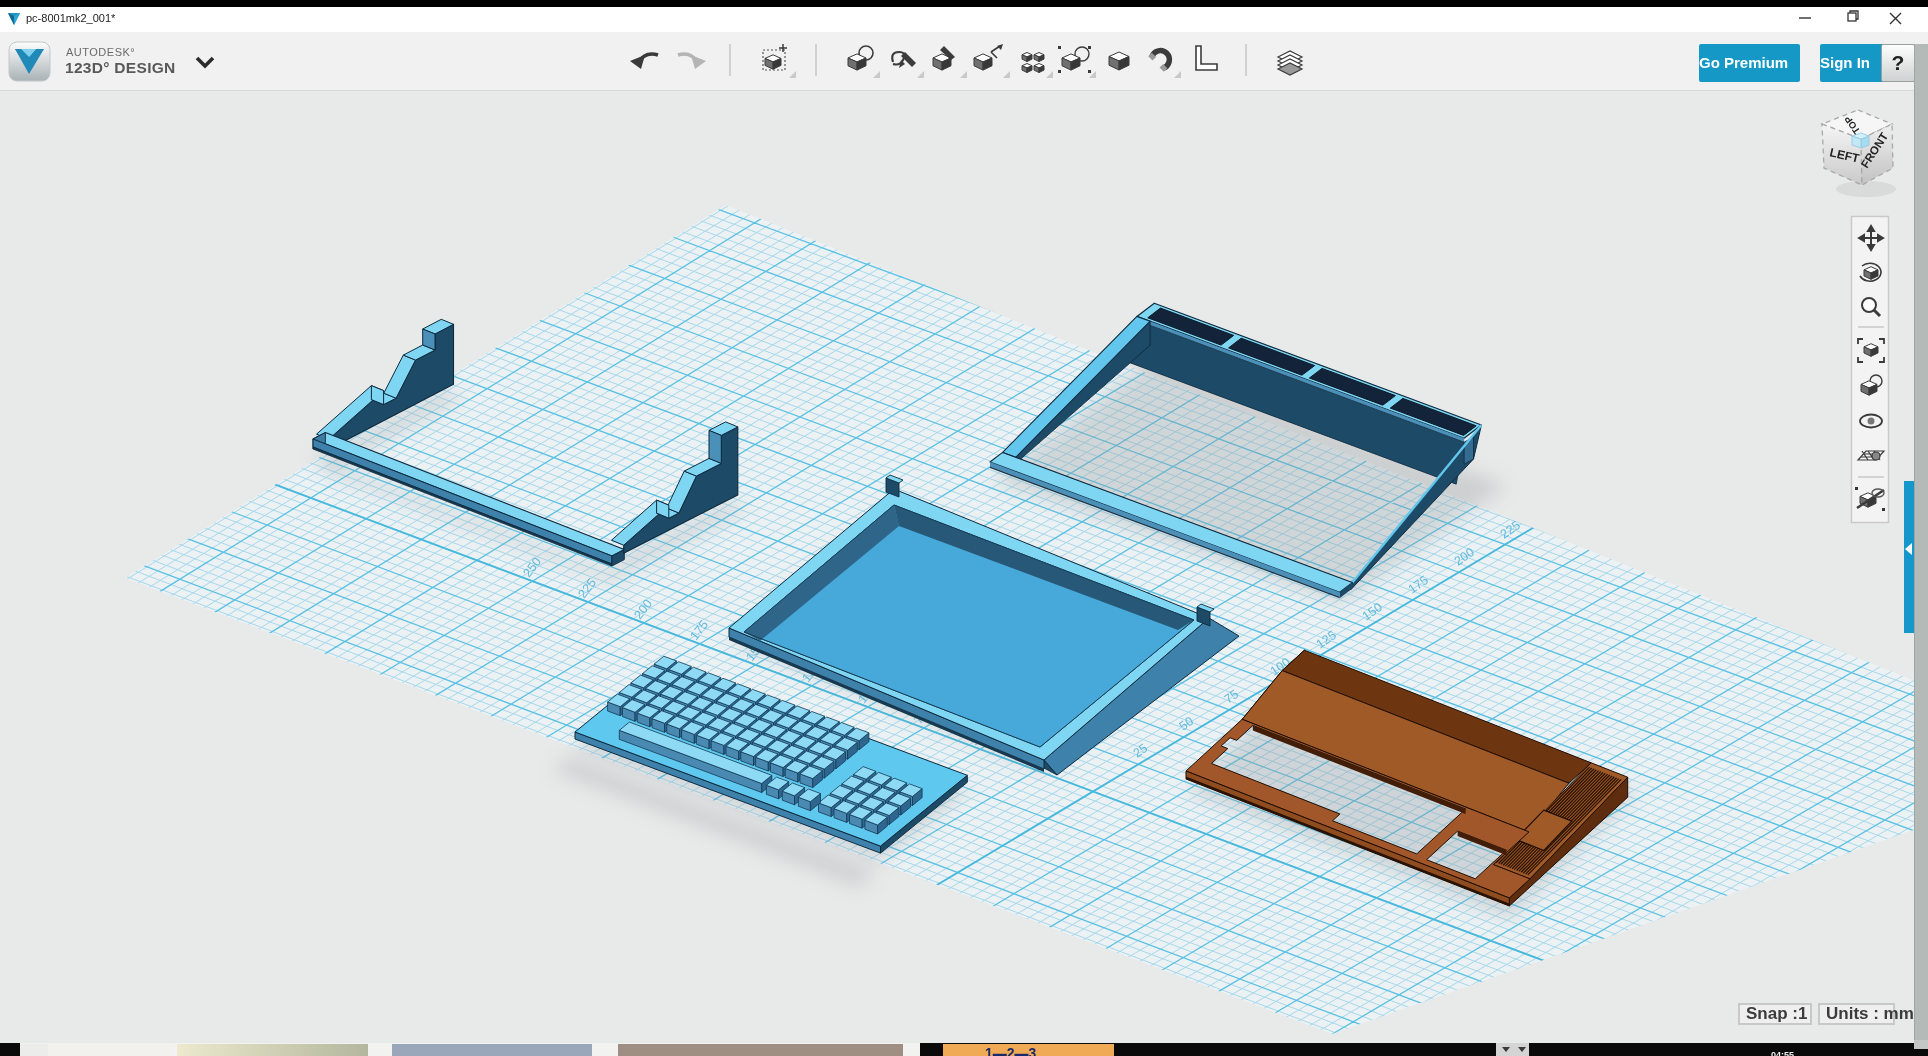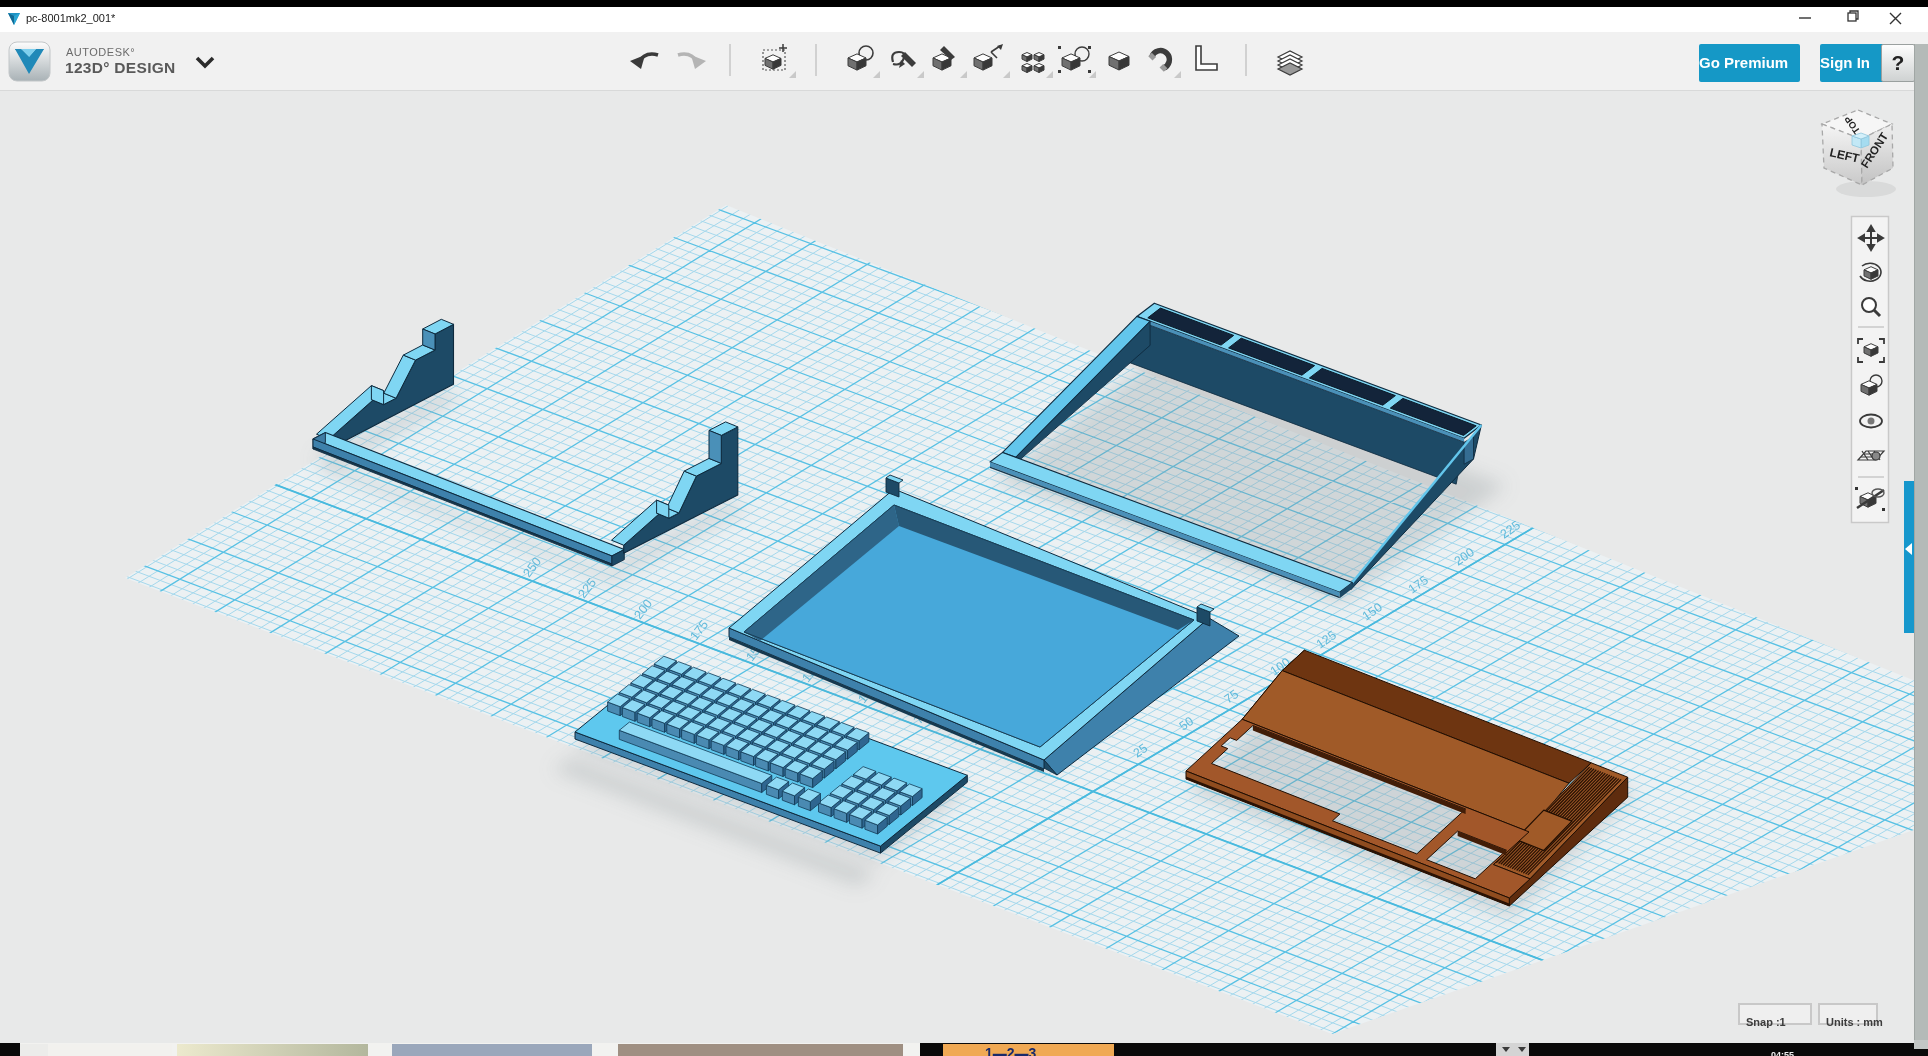--- a/index.html
+++ b/index.html
@@ -1,20 +1,20 @@
 <!DOCTYPE html>
 <html><head><meta charset="utf-8"><style>
 *{margin:0;padding:0;box-sizing:border-box}
 body{width:1928px;height:1056px;background:#000;font-family:"Liberation Sans",sans-serif;overflow:hidden;position:relative}
 .titlebar{position:absolute;left:0;top:7px;width:1928px;height:25px;background:#fff}
 .toolbar{position:absolute;left:0;top:32px;width:1928px;height:59px;background:#f1f1f1;border-bottom:1px solid #d8d9d9}
 .canvas{position:absolute;left:0;top:91px;width:1928px;height:952px;background:#e8e9e9}
 .btn{position:absolute;top:44px;height:38px;background:#1598c6;color:#fff;font-weight:bold;font-size:15px;line-height:38px;border-radius:2px}
 .helpbtn{position:absolute;top:44px;left:1881px;width:34px;height:38px;background:linear-gradient(#fdfdfd,#cfd2d2);border:1px solid #9aa09f;border-radius:2px;color:#222;font-size:21px;font-weight:bold;text-align:center;line-height:36px}
-.sbox{position:absolute;height:22px;background:#efefef;border:2px solid #c8c8c8;color:#3c3c3c;font-size:11px;font-weight:bold;line-height:18px;padding:8px 6px;white-space:nowrap}
+.sbox{position:absolute;height:22px;background:#efefef;border:2px solid #c8c8c8;color:#3c3c3c;font-size:17px;font-weight:bold;line-height:18px;padding:0 6px;white-space:nowrap}
 .bstrip{position:absolute;left:0;top:1043px;width:1928px;height:13px;background:#0a0a0a}
 .thumb{position:absolute;top:1044px;height:12px}
 </style></head><body>
 <div class="titlebar"></div>
 <svg width="300" height="32" style="position:absolute;left:0;top:0">
     <polygon points="8,13 20,13 14,25" fill="#1f93c4"></polygon>
     <polygon points="8,13 14,16 14,25" fill="#126a94"></polygon>
     <polygon points="14,16 20,13 14,25" fill="#2ba6d4"></polygon>
   </svg>
 <div style="position:absolute;left:26px;top:12px;font-size:11px;color:#222">pc-8001mk2_001*</div>
@@ -606,21 +606,21 @@
     <ellipse cx="1878" cy="493" rx="6" ry="4" fill="none" stroke="#555" stroke-width="1.4"></ellipse>
     <g fill="#333">
       <rect x="1855" y="487" width="3" height="3"></rect>
       <rect x="1882" y="508" width="3" height="3"></rect>
     </g>
 </svg>
 <div style="position:absolute;left:1914px;top:44px;width:14px;height:999px;background:#b4bab8;border-left:1px solid #a0a6a4"></div>
 <div style="position:absolute;left:1904px;top:481px;width:10px;height:152px;background:#1697cc"></div>
 <div style="position:absolute;left:1905px;top:543px;width:0;height:0;border-right:7px solid #fff;border-top:6px solid transparent;border-bottom:6px solid transparent"></div>
 <div class="sbox" style="left:1738px;top:1003px;width:74px">Snap :1</div>
-<div class="sbox" style="left:1818px;top:1003px;width:60px">Units : mm</div>
+<div class="sbox" style="left:1818px;top:1003px;width:77px">Units : mm</div>
 <div class="bstrip"></div>
 <div style="position:absolute;left:20px;top:1043px;width:900px;height:13px;background:#f2f2f0"></div>
 <div class="thumb" style="left:20px;width:28px;background:#ececea"></div>
 <div class="thumb" style="left:48px;width:124px;background:#f2f1ee"></div>
 <div class="thumb" style="left:177px;width:191px;background:linear-gradient(90deg,#ece9cd,#b3b79d)"></div>
 <div class="thumb" style="left:392px;width:200px;background:#9aa7bb"></div>
 <div class="thumb" style="left:618px;width:285px;background:#9f8f82"></div>
 <div class="thumb" style="left:943px;width:171px;background:#f0a954"></div>
 <div style="position:absolute;left:985px;top:1045px;font-size:14px;color:#1a2a6a;font-weight:bold">1▬2▬3</div>
 <div style="position:absolute;left:1496px;top:1043px;width:33px;height:13px;background:#d4d4d4"></div>

